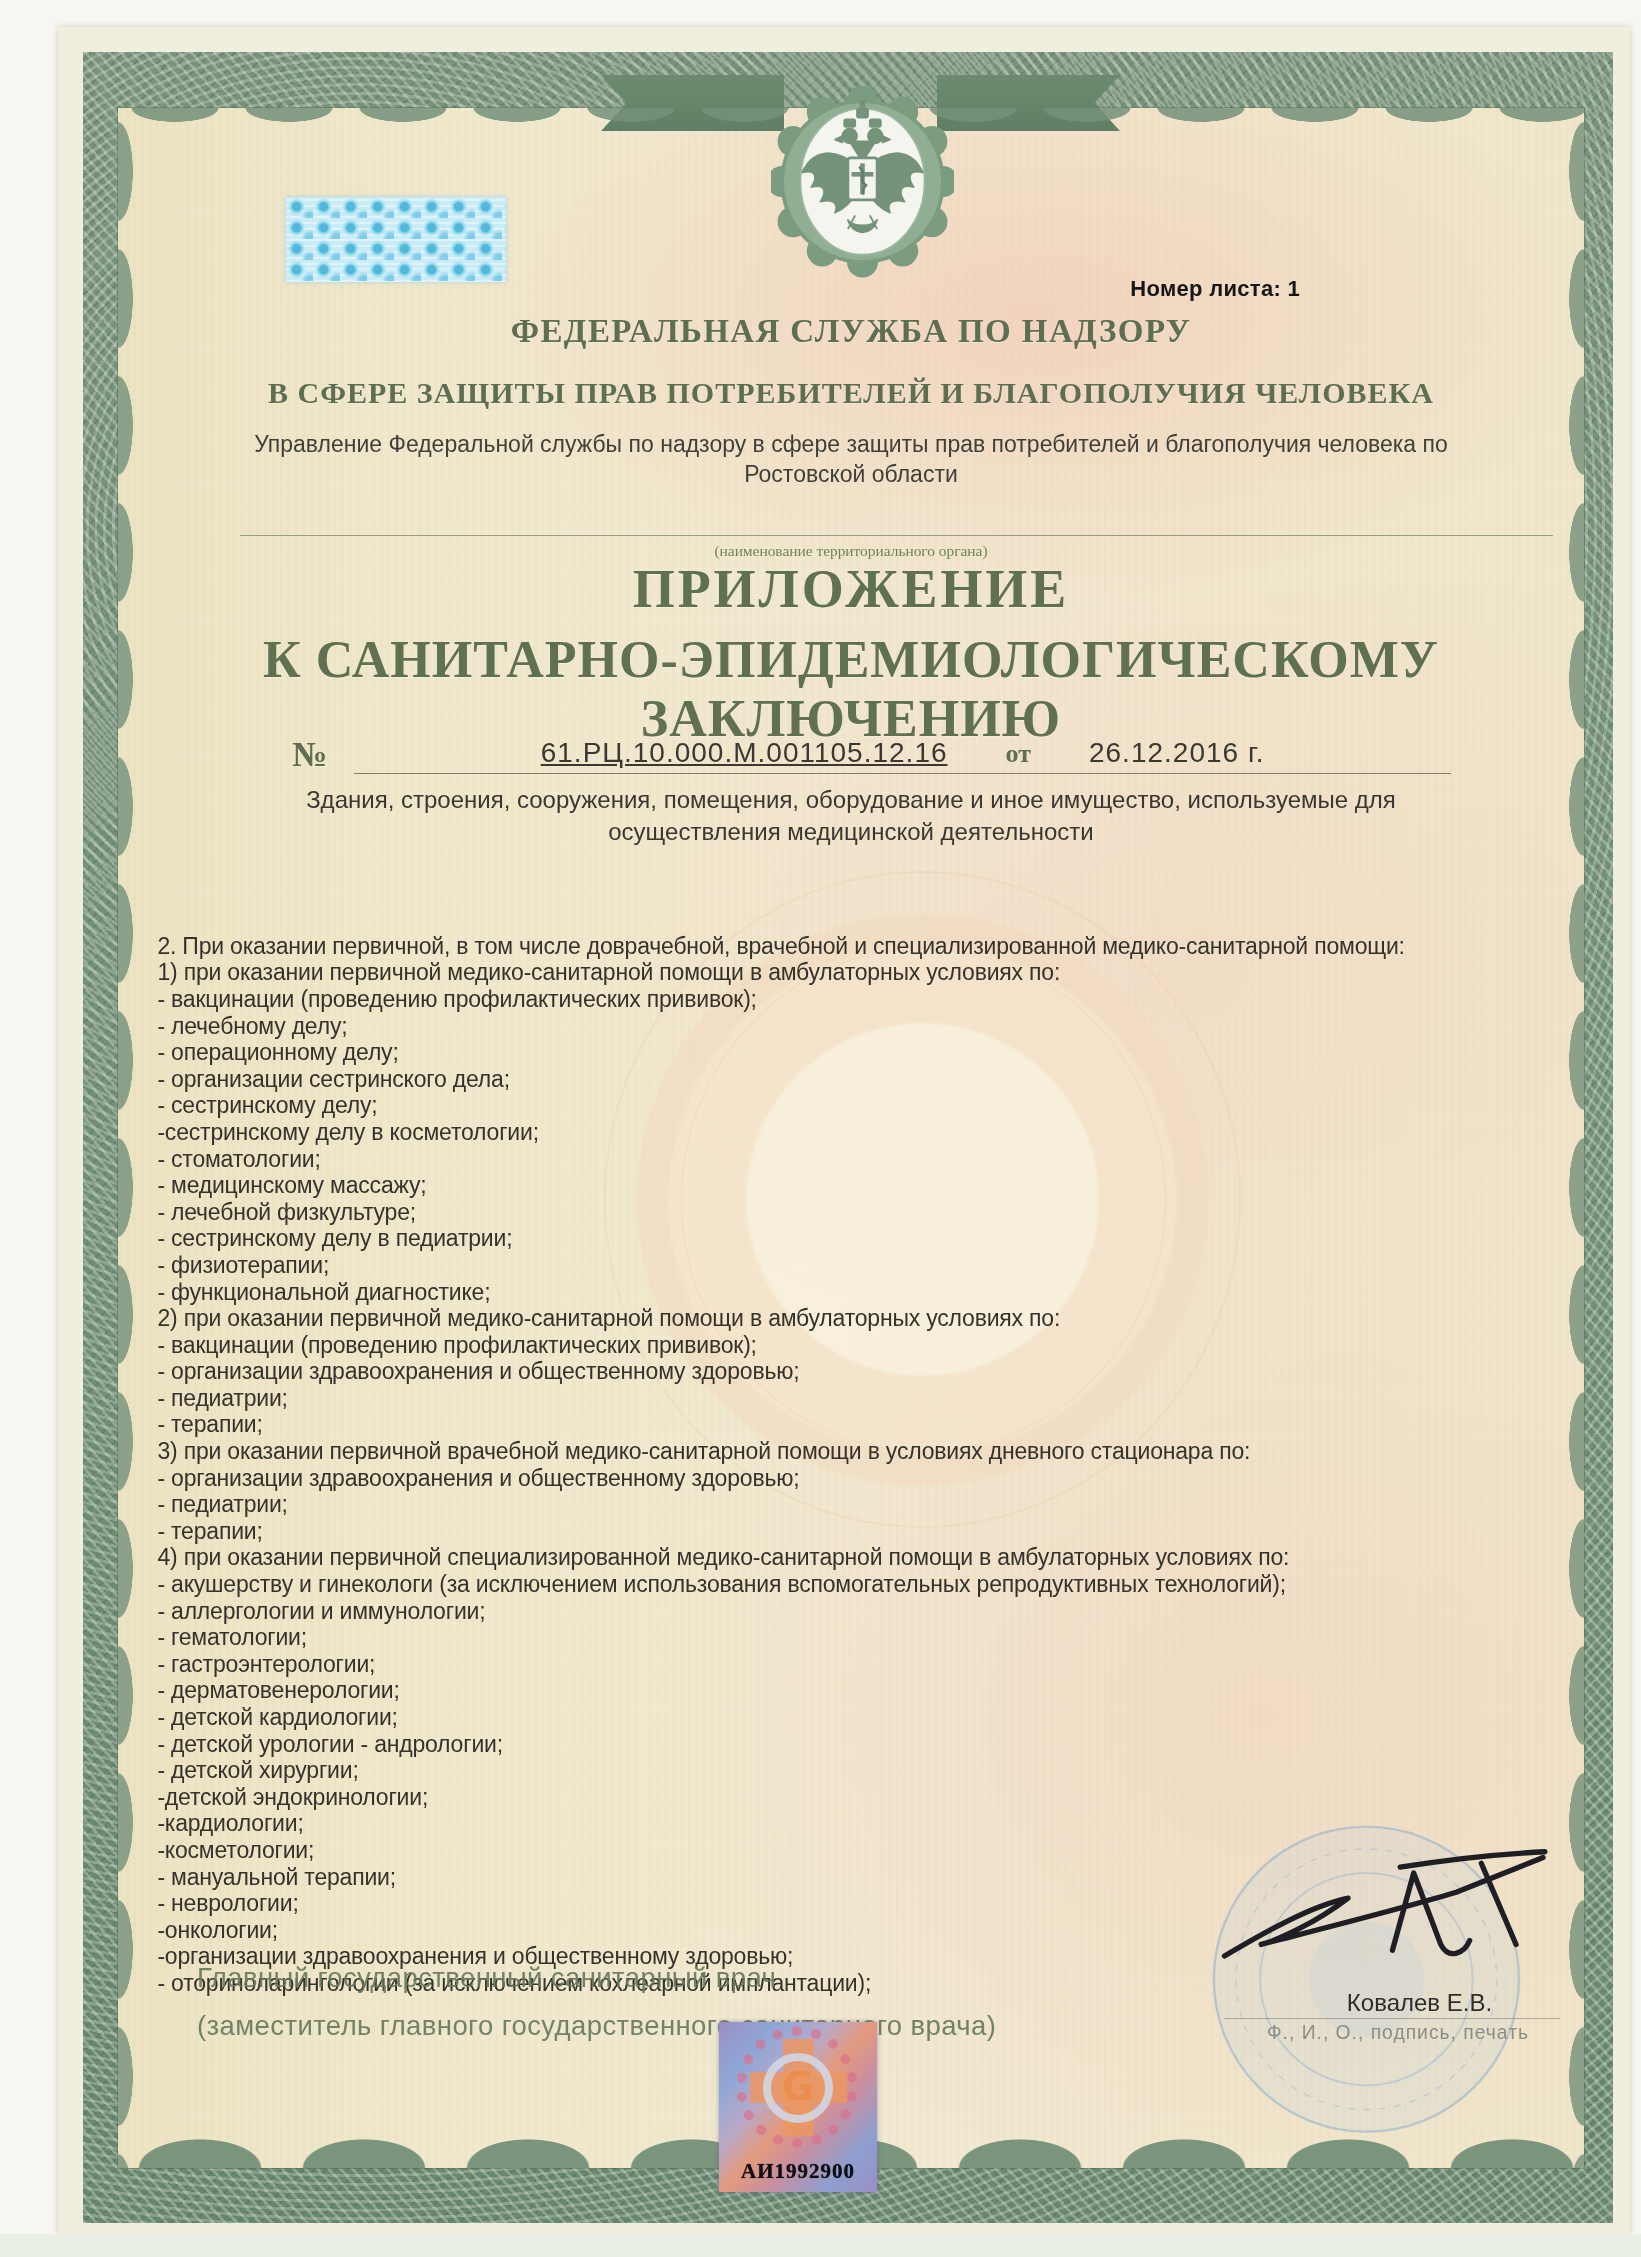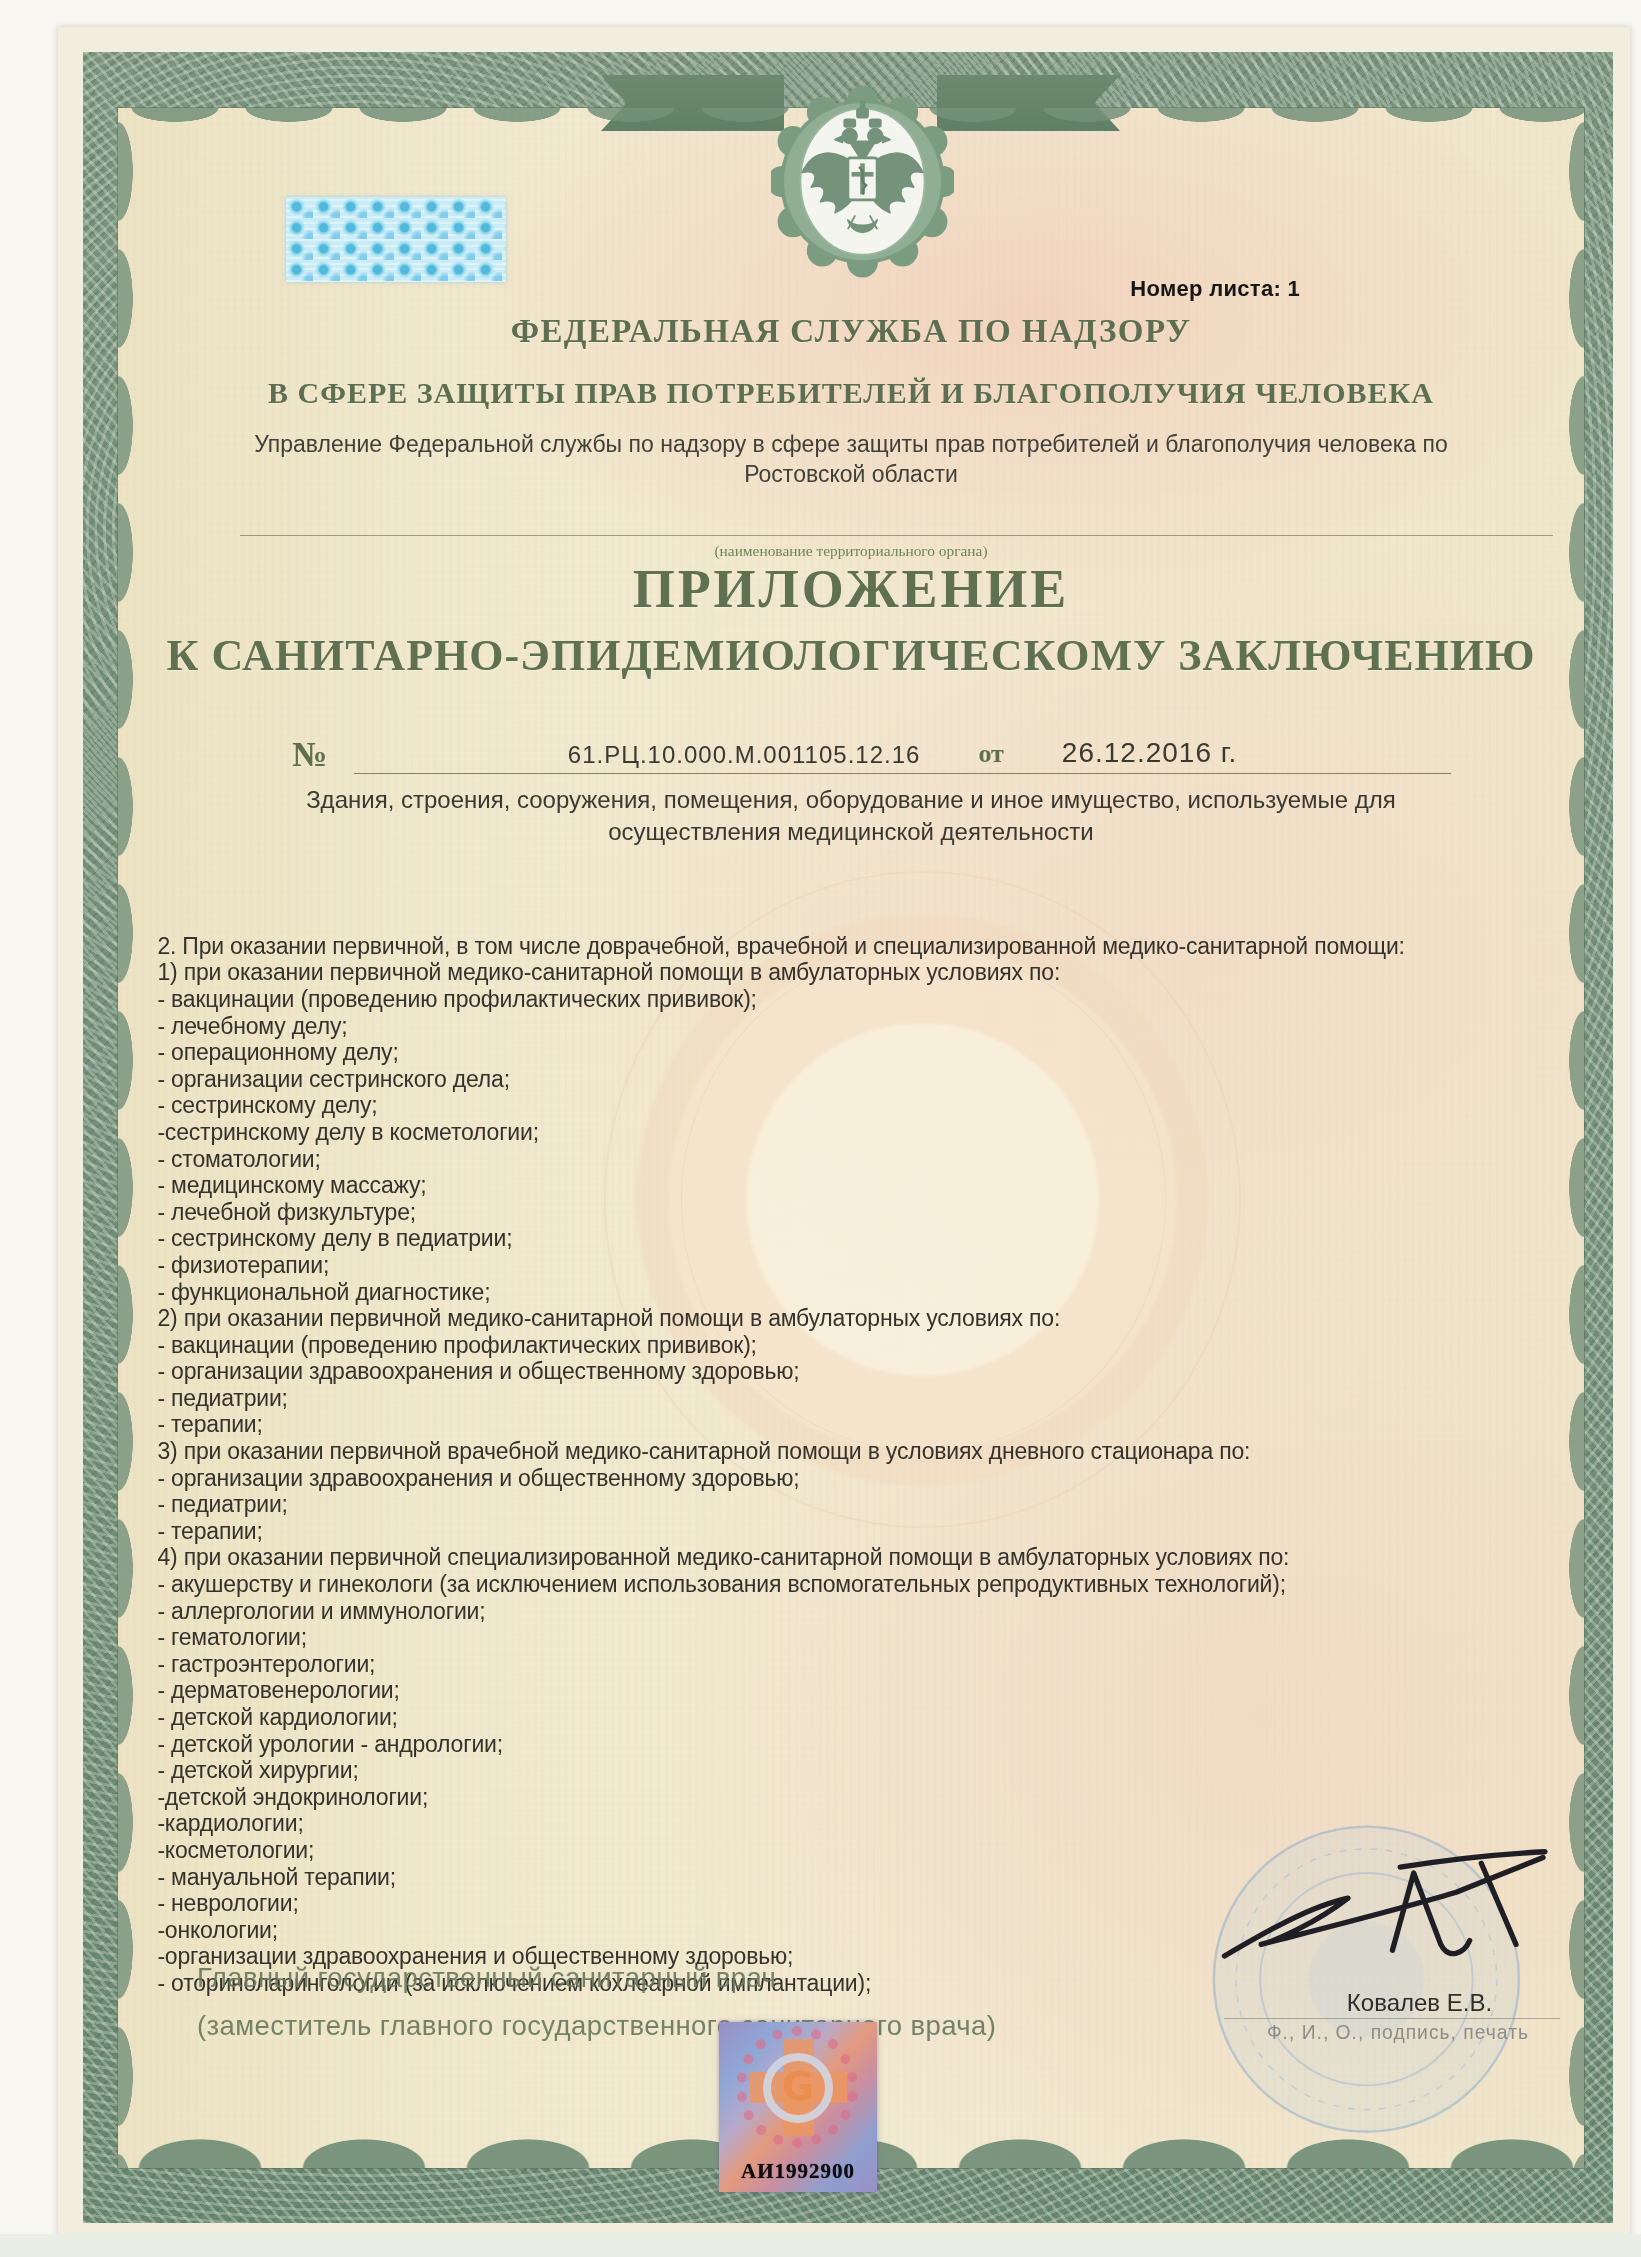--- a/index.html
+++ b/index.html
@@ -101,32 +101,32 @@
   .dep-caption{
     position:absolute;left:0;top:434px;width:100%;z-index:2;
     font-family:"Liberation Serif", serif;font-size:15.4px;color:#6e8458;
   }
   .big-title{
     position:absolute;left:0;top:450px;width:100%;z-index:2;
     font-family:"Liberation Serif", serif;font-weight:bold;color:#5f7150;
     text-shadow:0 1px 0 rgba(255,255,255,.3);
   }
   .big-title .t1{font-size:54px;letter-spacing:2.9px;}
-  .big-title .t2{font-size:44px;letter-spacing:1px;margin-top:9.7px;}
+  .big-title .t2{font-size:52px;letter-spacing:1px;margin-top:9.7px;}
   
   .number-row{
     position:absolute;left:174px;top:620px;width:1159px;height:46px;z-index:2;
     display:flex;align-items:flex-end;
   }
   .no-sign{font-family:"Liberation Serif", serif;font-size:35px;color:#5d6f50;font-weight:bold;line-height:39px;margin-right:27px;}
   .number-underline{
     flex:1;display:flex;align-items:flex-end;justify-content:center;gap:58px;
     border-bottom:1.9px solid rgba(70,70,60,.65);padding-bottom:3.9px;
   }
-  .cert-number{font-size:24px;color:#3a3831;letter-spacing:1px;}
+  .cert-number{font-size:28px;color:#3a3831;letter-spacing:1px;text-decoration:underline;}
   .ot-label{font-family:"Liberation Serif", serif;font-size:26px;color:#5d6f50;font-weight:bold;}
   .cert-date{font-size:28px;color:#3a3831;letter-spacing:1px;}
   .subject{
     position:absolute;left:0;top:676px;width:100%;z-index:2;
     font-size:24px;line-height:32px;color:#3a3830;
   }
   
   .body-list{
     position:absolute;left:15.4px;top:745px;width:1437px;z-index:2;
     font-size:23px;line-height:26.6px;color:#34322b;letter-spacing:-0.2px;

